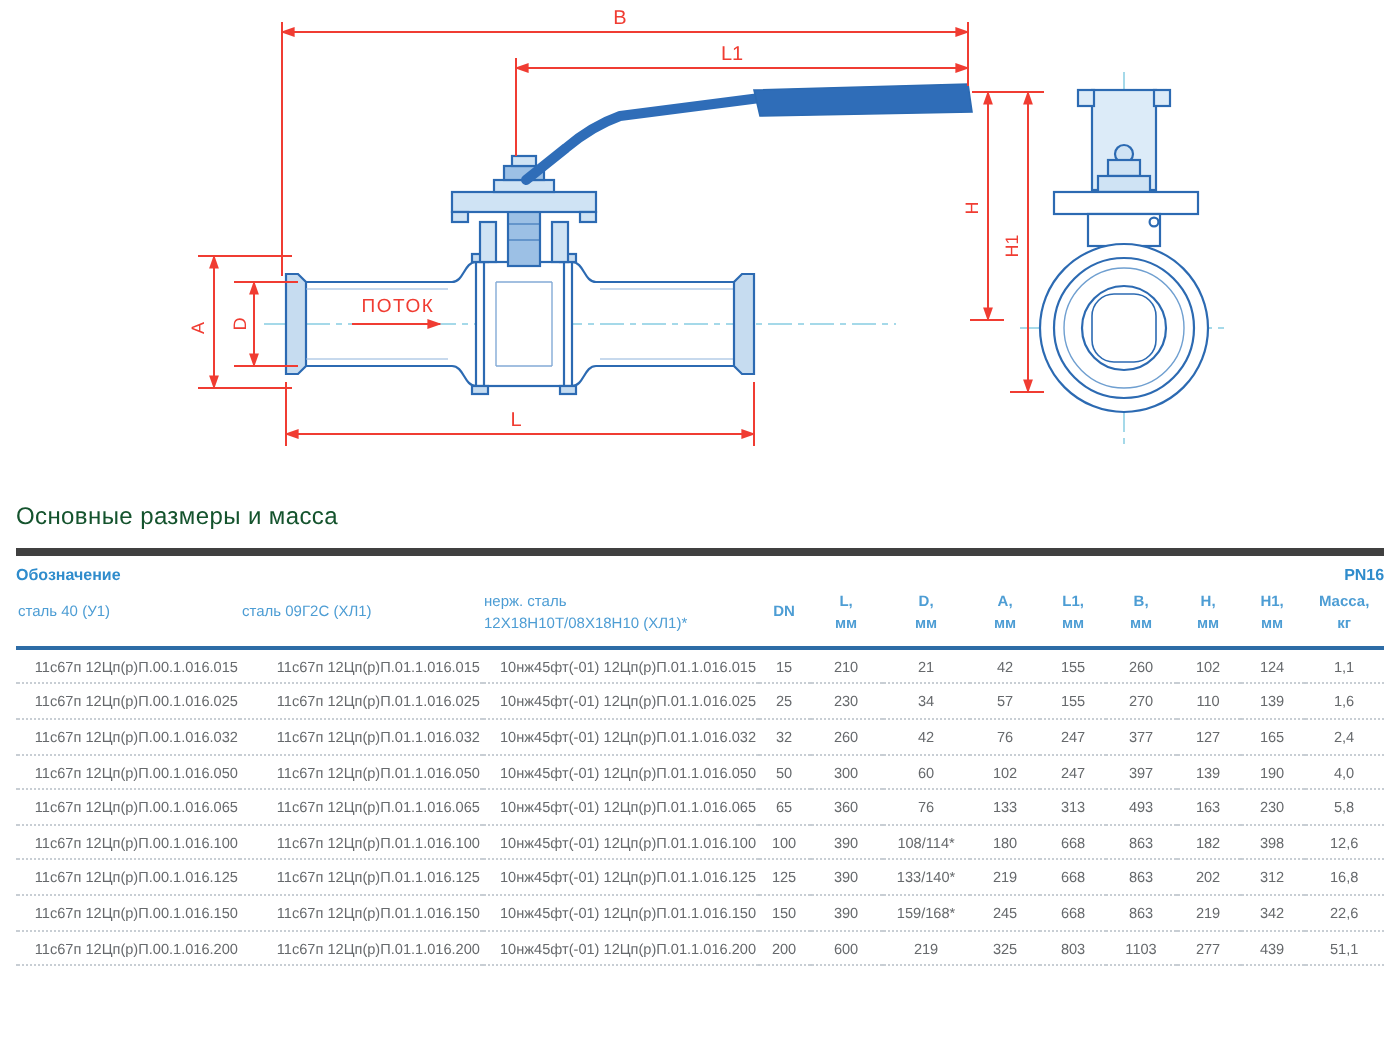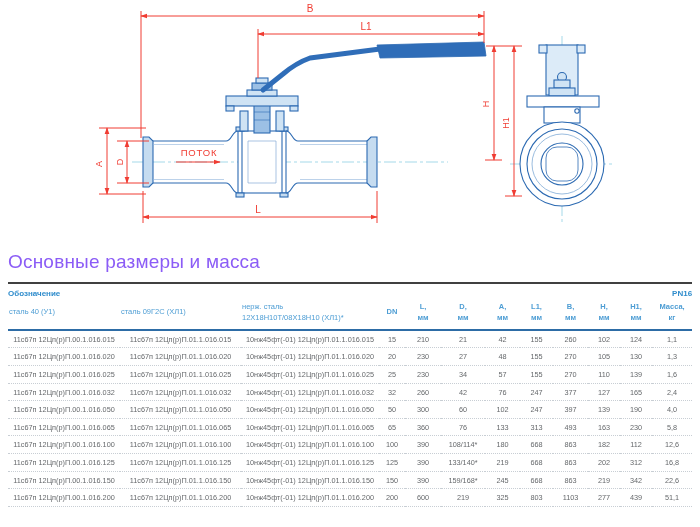--- a/index.html
+++ b/index.html
@@ -1,33 +1,33 @@
 <!DOCTYPE html>
 <html><head>
 <meta charset="utf-8">
 <style>
   html,body{margin:0;padding:0;background:#fff;}
   .sheet{position:relative;width:700px;height:527px;background:#fff;overflow:hidden;
          font-family:"Liberation Sans",sans-serif;}
   .drawing{position:absolute;left:0;top:0;}
   .table-wrap{position:absolute;left:8px;top:251px;width:684px;}
-  .title{color:#8b5cf6;font-size:19px;font-weight:400;letter-spacing:.2px;margin:0 0 9px 0;}
+  .title{color:#14532d;font-size:12px;font-weight:400;letter-spacing:.2px;margin:0 0 9px 0;}
   table{width:684px;table-layout:fixed;border-collapse:collapse;}
-  tr.group th{border-top:2px solid #404040;color:#2f8ccc;font-size:8px;font-weight:700;
+  tr.group th{border-top:4px solid #404040;color:#2f8ccc;font-size:8px;font-weight:700;
               padding:5px 0 3px;}
   th.desig{text-align:left;padding-left:1px;}
   th.pn{text-align:right;}
   tr.cols th{font-size:7.5px;color:#4d9dd4;font-weight:400;line-height:1.45;
              padding:1px 0 5px;border-bottom:2px solid #2d6ca6;vertical-align:middle;}
   tr.cols th.numh{font-weight:700;text-align:center;}
   tr.cols th.steel{text-align:left;padding-left:1px;}
   tr.cols .l1,.l2{display:block;}
   tbody td{font-size:7.3px;color:#66696c;padding:4px 1px 3.6px;
            border-bottom:1px dotted #c8ced4;vertical-align:middle;white-space:nowrap;}
-  td.t-left{text-align:center;padding-left:1px;}
+  td.t-left{text-align:right;padding-left:1px;}
   td.num{text-align:center;}
 </style>
 </head>
 <body>
 
 <div class="sheet">
 
   <svg class="drawing" width="700" height="250" viewBox="0 0 700 250">
     <defs>
       <marker id="ar" viewBox="0 0 10 10" refX="9" refY="5" markerWidth="7" markerHeight="7" orient="auto-start-reverse">
@@ -212,34 +212,20 @@
       <td class="num">210</td>
       <td class="num">21</td>
       <td class="num">42</td>
       <td class="num">155</td>
       <td class="num">260</td>
       <td class="num">102</td>
       <td class="num">124</td>
       <td class="num">1,1</td>
     </tr>
           <tr>
-      <td class="t-left">11с67п 12Цп(р)П.00.1.016.020</td>
-      <td class="t-left">11с67п 12Цп(р)П.01.1.016.020</td>
-      <td class="t-left">10нж45фт(-01) 12Цп(р)П.01.1.016.020</td>
-      <td class="num">20</td>
-      <td class="num">230</td>
-      <td class="num">27</td>
-      <td class="num">48</td>
-      <td class="num">155</td>
-      <td class="num">270</td>
-      <td class="num">105</td>
-      <td class="num">130</td>
-      <td class="num">1,3</td>
-    </tr>
-          <tr>
       <td class="t-left">11с67п 12Цп(р)П.00.1.016.025</td>
       <td class="t-left">11с67п 12Цп(р)П.01.1.016.025</td>
       <td class="t-left">10нж45фт(-01) 12Цп(р)П.01.1.016.025</td>
       <td class="num">25</td>
       <td class="num">230</td>
       <td class="num">34</td>
       <td class="num">57</td>
       <td class="num">155</td>
       <td class="num">270</td>
       <td class="num">110</td>
@@ -292,21 +278,21 @@
       <td class="t-left">11с67п 12Цп(р)П.00.1.016.100</td>
       <td class="t-left">11с67п 12Цп(р)П.01.1.016.100</td>
       <td class="t-left">10нж45фт(-01) 12Цп(р)П.01.1.016.100</td>
       <td class="num">100</td>
       <td class="num">390</td>
       <td class="num">108/114*</td>
       <td class="num">180</td>
       <td class="num">668</td>
       <td class="num">863</td>
       <td class="num">182</td>
-      <td class="num">112</td>
+      <td class="num">398</td>
       <td class="num">12,6</td>
     </tr>
           <tr>
       <td class="t-left">11с67п 12Цп(р)П.00.1.016.125</td>
       <td class="t-left">11с67п 12Цп(р)П.01.1.016.125</td>
       <td class="t-left">10нж45фт(-01) 12Цп(р)П.01.1.016.125</td>
       <td class="num">125</td>
       <td class="num">390</td>
       <td class="num">133/140*</td>
       <td class="num">219</td>

